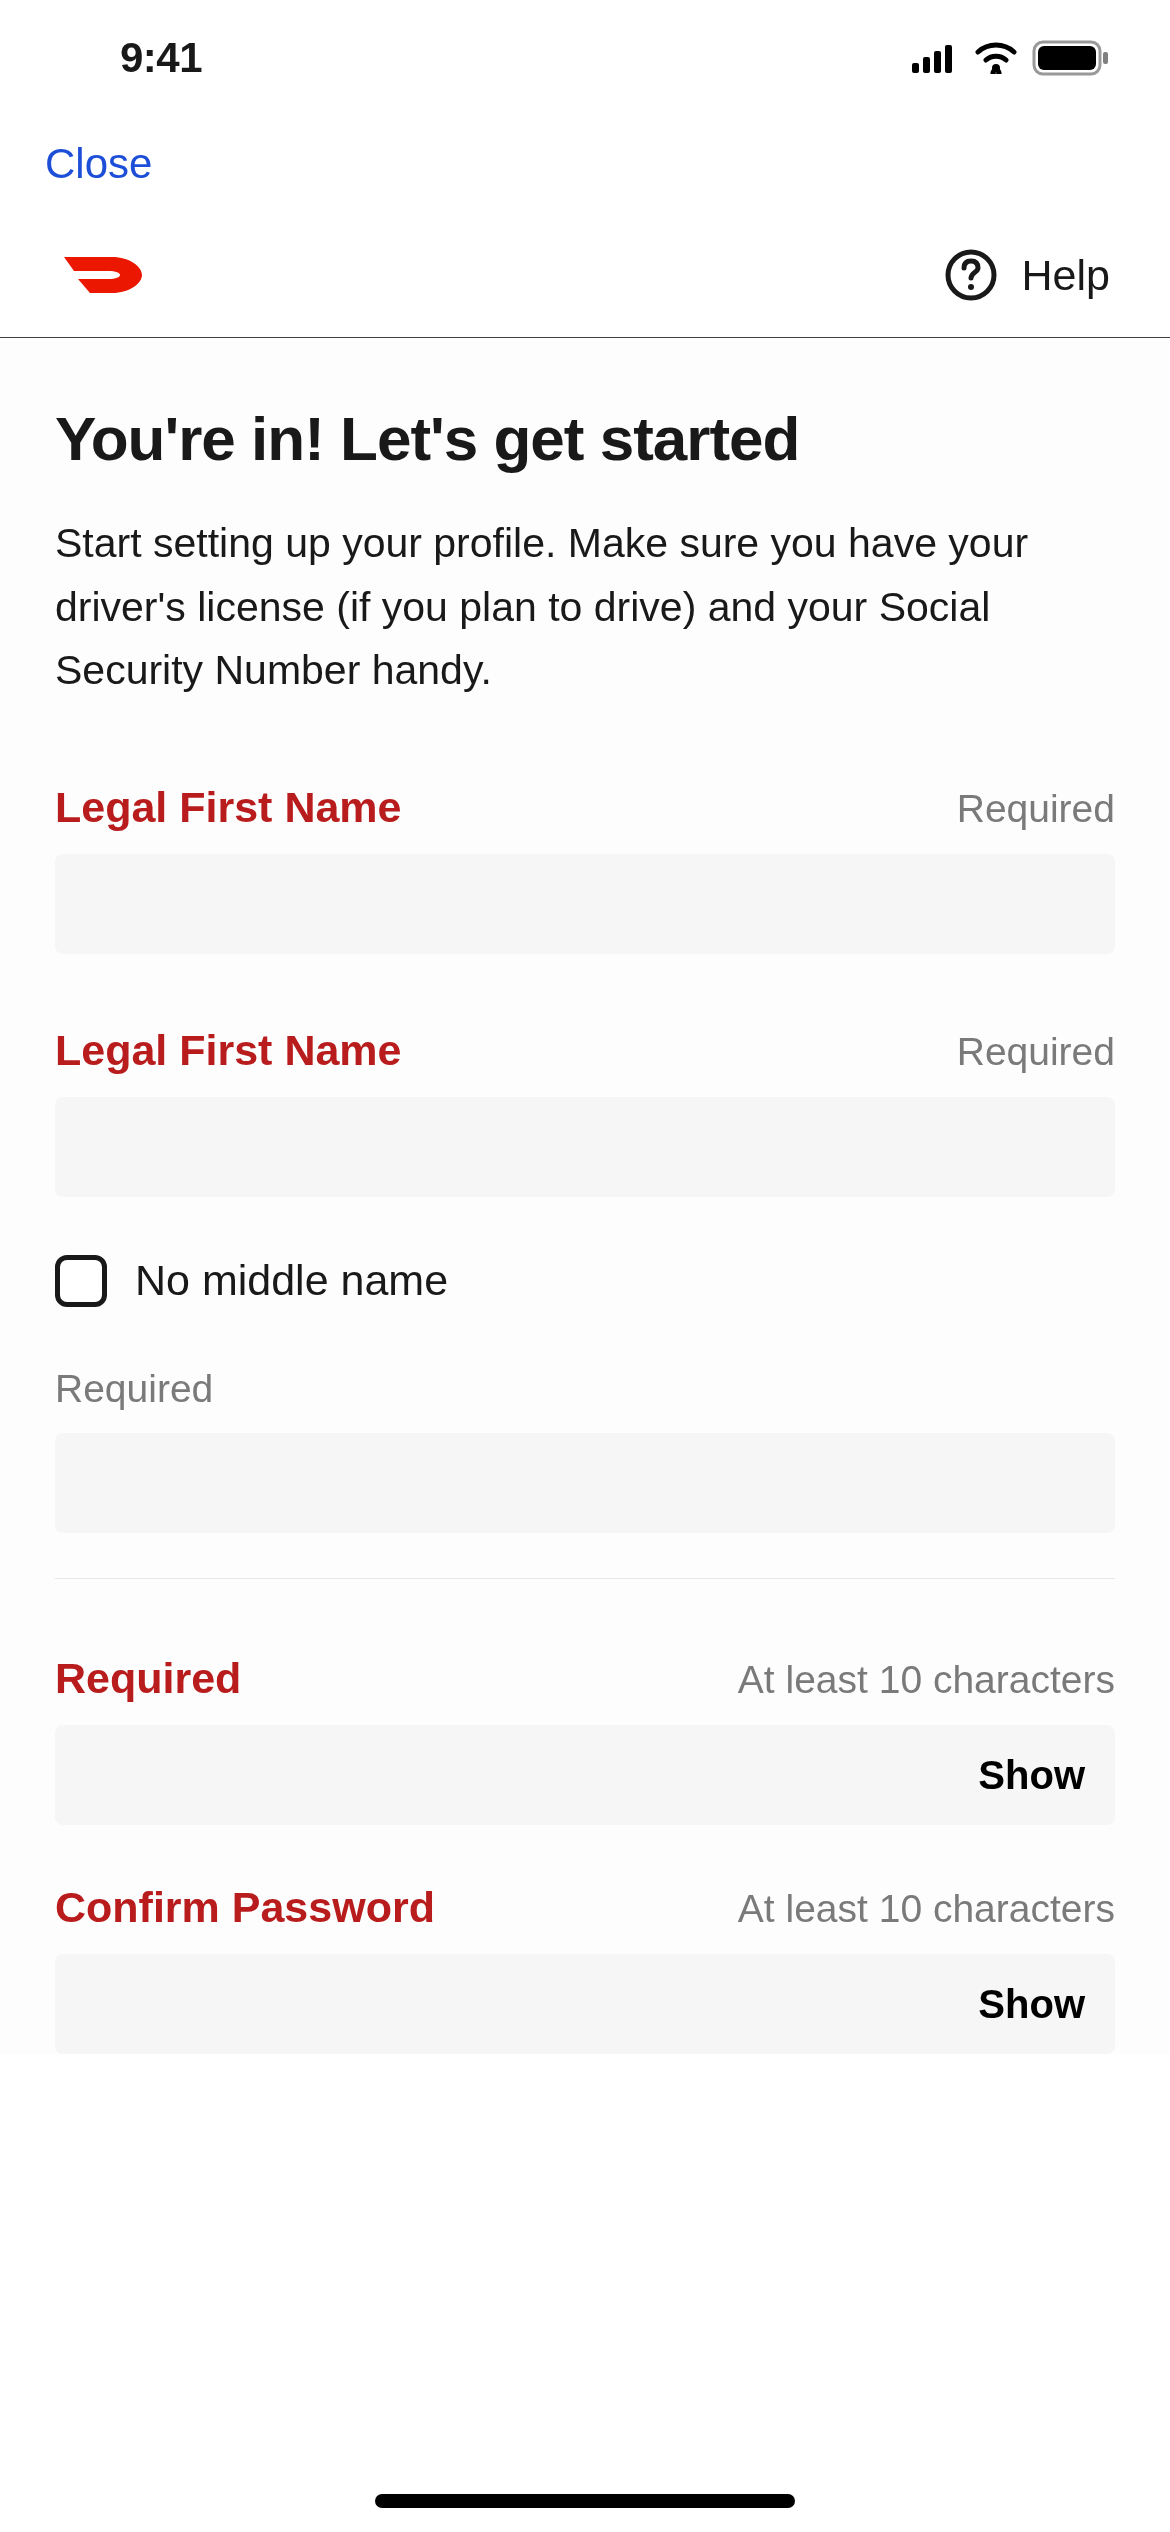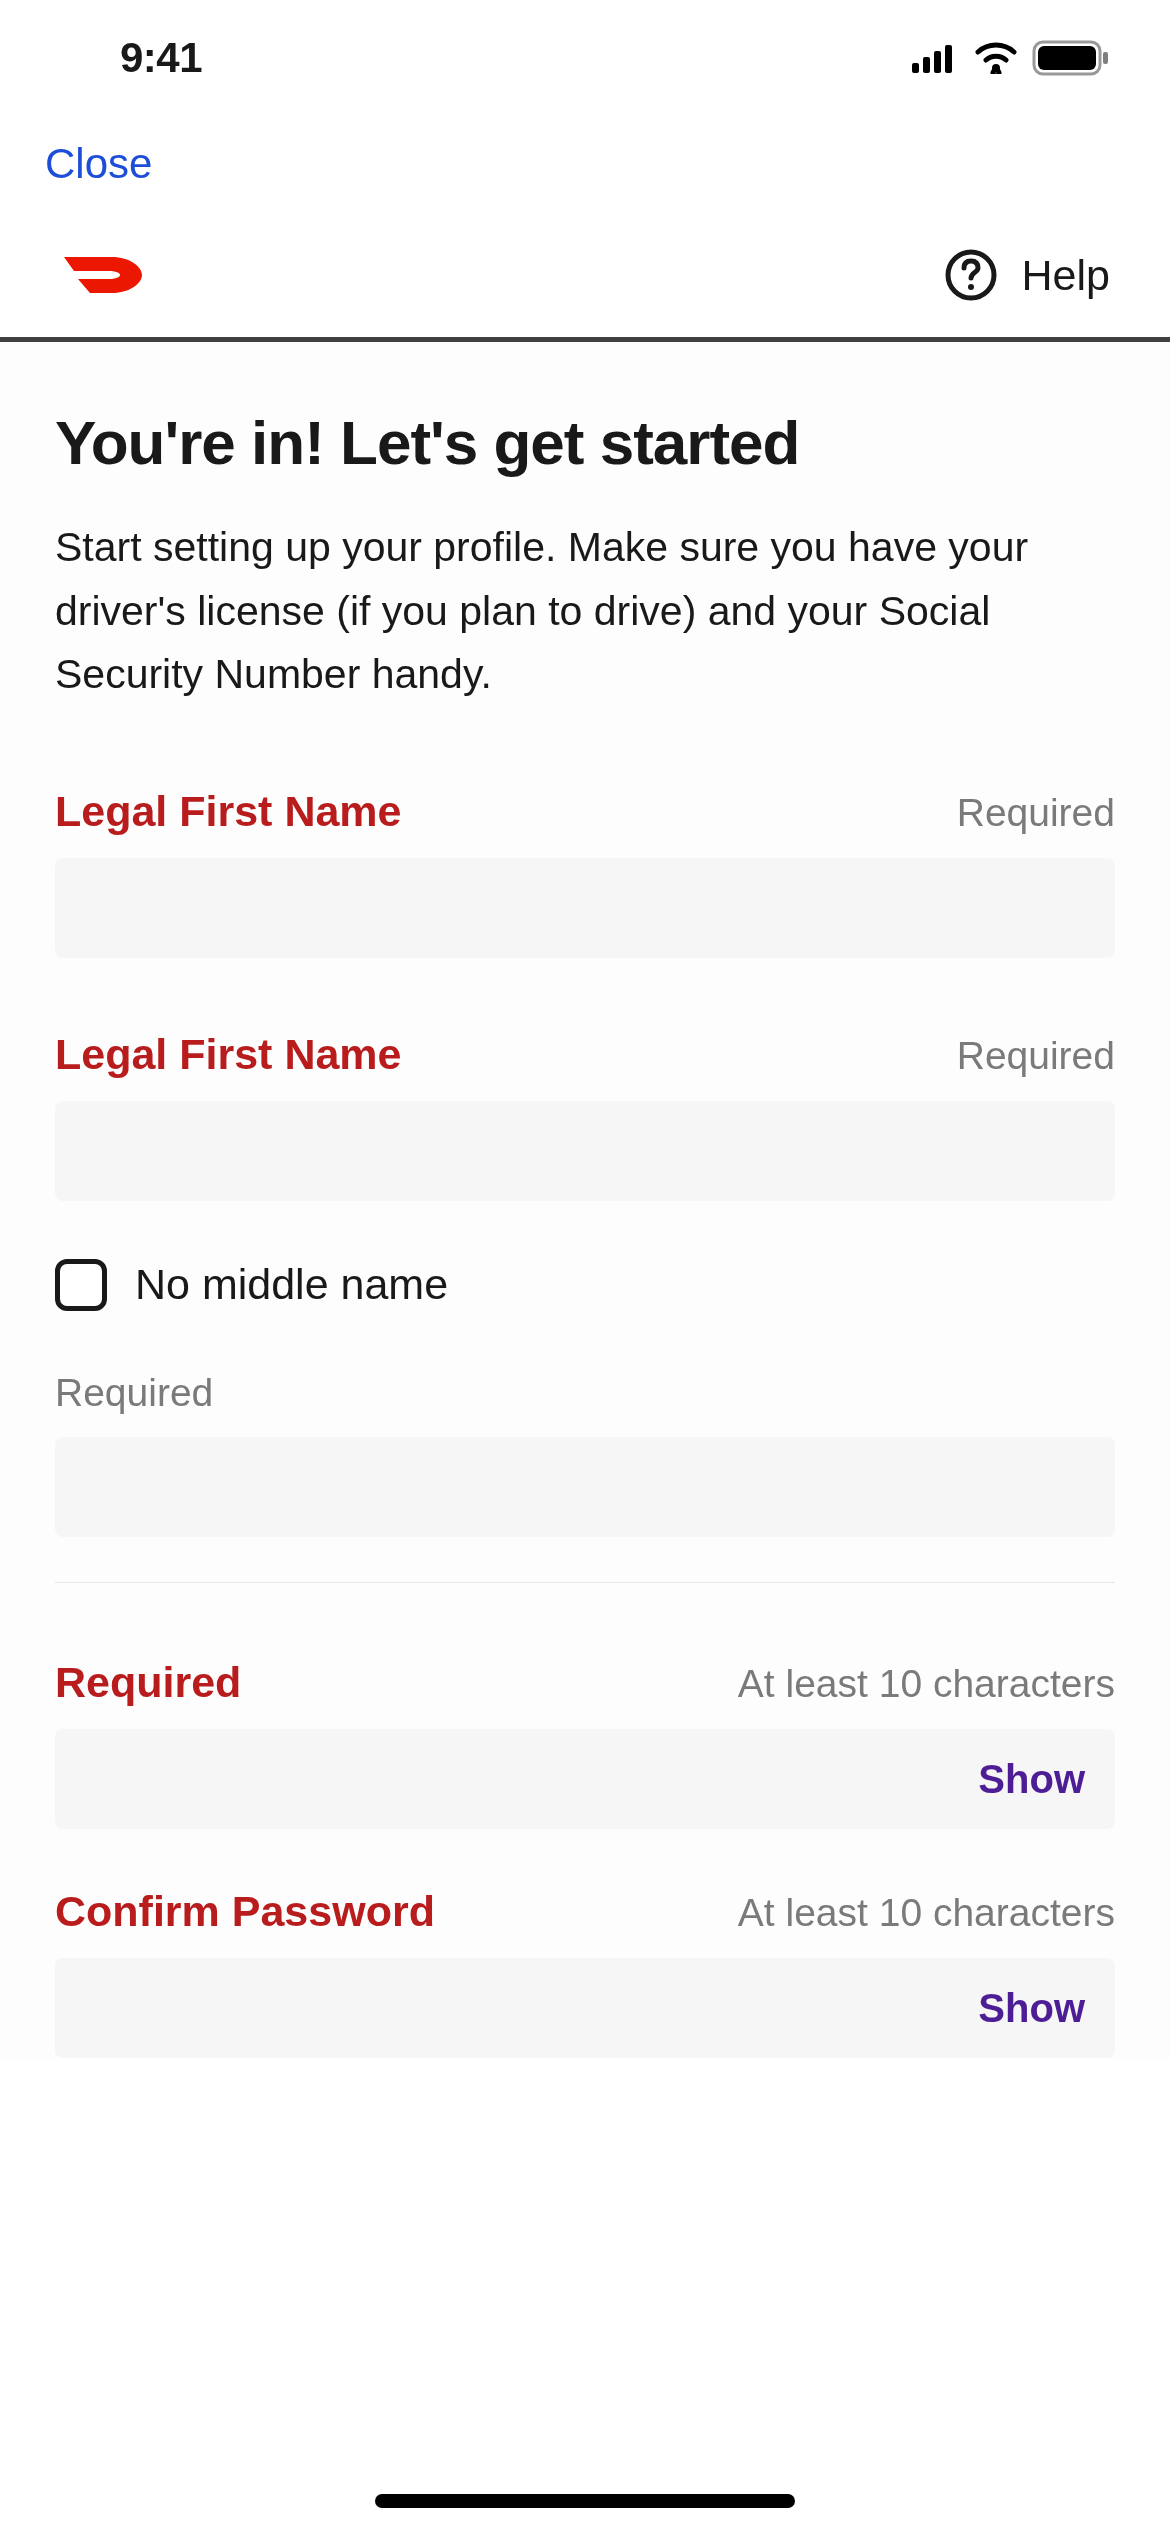--- a/index.html
+++ b/index.html
@@ -34,21 +34,21 @@
     .close-link {
       font-size: 42px;
       color: #1d4ed8;
       font-weight: 400;
     }
     .header-bar {
       display: flex;
       justify-content: space-between;
       align-items: center;
       padding: 30px 60px 35px 60px;
-      border-bottom: 5px solid #404040;
+      border-bottom: 1px solid #404040;
     }
     .logo-wrap {
       display: flex;
       align-items: center;
     }
     .help-wrap {
       display: flex;
       align-items: center;
       gap: 24px;
     }
@@ -106,21 +106,21 @@
     .password-wrap {
       position: relative;
     }
     .show-btn {
       position: absolute;
       right: 30px;
       top: 50%;
       transform: translateY(-50%);
       font-size: 40px;
       font-weight: 700;
-      color: #4c1d95;
+      color: #000000;
       background: none;
       border: none;
     }
     .checkbox-row {
       display: flex;
       align-items: center;
       gap: 28px;
       margin-bottom: 60px;
     }
     .checkbox-box {

